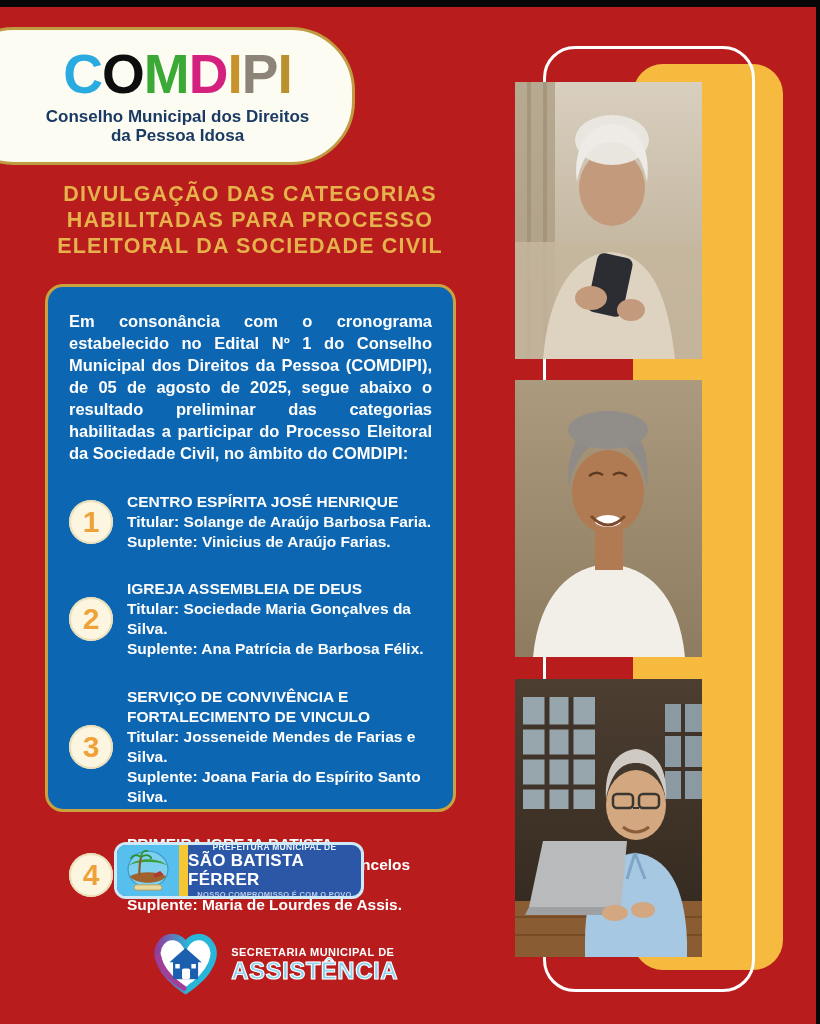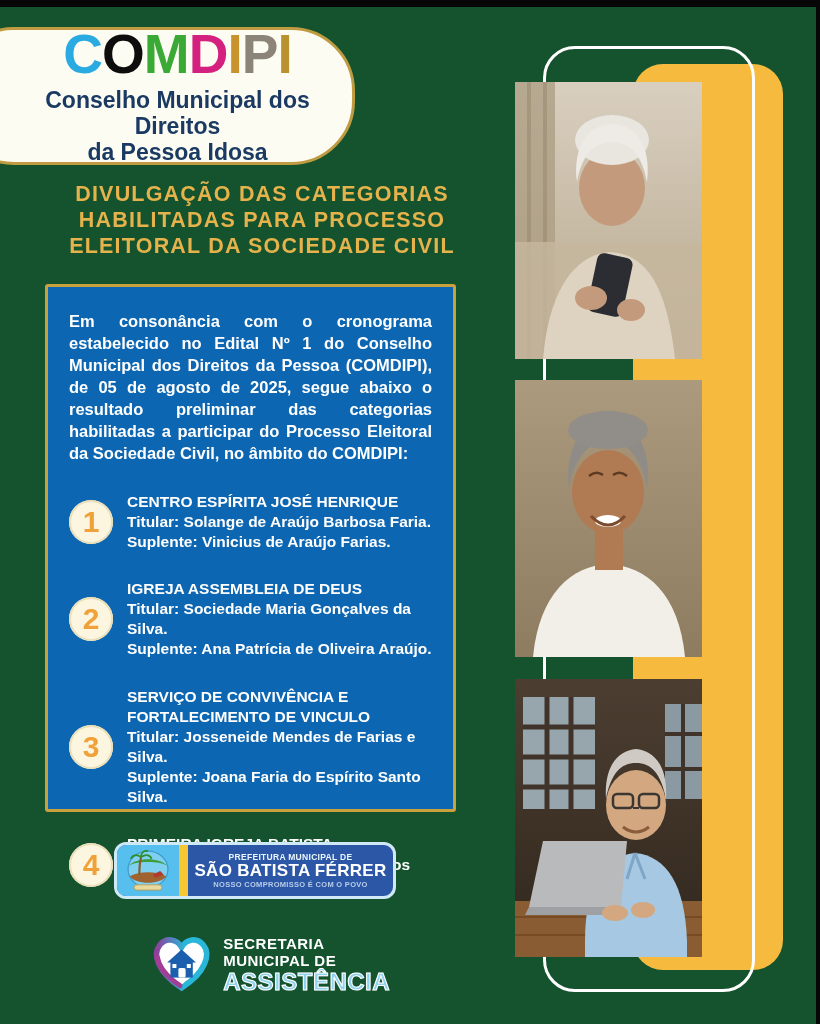--- a/index.html
+++ b/index.html
@@ -1,18 +1,18 @@
 <!DOCTYPE html>
 <html><head>
 <meta charset="utf-8">
 <style>
   * { margin:0; padding:0; box-sizing:border-box; }
   html,body { width:820px; height:1024px; }
   body { font-family:"Liberation Sans","DejaVu Sans",sans-serif; background:#17406d; overflow:hidden; }
-  .canvas { position:relative; width:820px; height:1024px; background:#14532d;text-decoration:underline; }
+  .canvas { position:relative; width:820px; height:1024px; background:#b91c1c;text-decoration:underline; }
 
   .topbar  { position:absolute; left:0; top:0; width:820px; height:7px; background:#070707; }
   .rightbar{ position:absolute; right:0; top:0; width:4px; height:1024px; background:#070707; }
 
   
   .yellow-rect { position:absolute; left:633px; top:64px; width:150px; height:906px;
                  border-radius:30px; background:#f6ba3f; }
   .white-outline { position:absolute; left:543px; top:46px; width:212px; height:946px;
                    border-radius:32px; border:3px solid #ffffff; }
   .photo { position:absolute; left:515px; width:187px; overflow:hidden; }
@@ -21,57 +21,57 @@
   .photo-2 { top:380px; height:277px; }
   .photo-3 { top:679px; height:278px; }
 
   
   .logo-pill { position:absolute; left:-50px; top:27px; width:405px; height:138px;
                background:#fdfcf2; border:3px solid #bf9c42; border-radius:64px; }
   .logo-content { position:absolute; left:50px; right:0; top:0; bottom:0;
                   display:flex; flex-direction:column; align-items:center; justify-content:center; }
   .acronym { font-size:55px; font-weight:900; letter-spacing:-1px; line-height:1; }
   .subtitle { margin-top:5px; text-align:center; color:#1a3a63; font-weight:bold;
-              font-size:23px; line-height:1.14; }
-
-  
-  .main-heading { position:absolute; left:42px; top:181px; width:440px; text-align:center;
+              font-size:17px; line-height:1.14; }
+
+  
+  .main-heading { position:absolute; left:30px; top:181px; width:440px; text-align:center;
                   color:#e5b24b; font-weight:bold; font-size:21.5px; letter-spacing:1.2px;
                   line-height:1.22; }
 
   
   .info-box { position:absolute; left:45px; top:284px; width:411px; height:528px;
-              background:#0d66b2; border:3.5px solid #c9a23f; border-radius:3px;
+              background:#0d66b2; border:3.5px solid #c9a23f; border-radius:18px;
               padding:24px 21px; color:#ffffff; }
   .info-paragraph { font-size:16.5px; font-weight:bold; line-height:1.33; text-align:justify; }
   .items { margin-top:27px; display:flex; flex-direction:column; gap:27px; }
   .item { display:flex; align-items:center; gap:14px; }
   .num-badge { flex:0 0 44px; width:44px; height:44px; border-radius:50%;
                background:#fcf5df; color:#f0a23a; font-size:30px; font-weight:bold;
                display:flex; align-items:center; justify-content:center;
                box-shadow:inset 0 0 0 2px #eadfb9; }
   .item-text { font-size:15.5px; font-weight:bold; line-height:1.3; }
   .item-name { white-space:pre-line; }
 
   
-  .pref-banner { position:absolute; left:114px; top:842px; width:282px; height:57px;
+  .pref-banner { position:absolute; left:114px; top:842px; width:250px; height:57px;
                  background:#2b57a6; border:3px solid #cfe9f6; border-radius:12px;
                  display:flex; overflow:hidden; }
   .crest-box { flex:0 0 62px; background:#56bfee; display:flex; align-items:center; justify-content:center; }
   .yellow-stripe { flex:0 0 9px; background:#f7c733; }
   .pref-text { flex:1; display:flex; flex-direction:column; align-items:center; justify-content:center; }
   .pref-line1 { font-size:8.5px; font-weight:bold; color:#eaf5fd; letter-spacing:.3px; }
   .pref-name  { font-size:17px; font-weight:900; color:#ffffff; letter-spacing:.3px; line-height:1.1; }
   .pref-slogan{ font-size:7.5px; font-weight:bold; color:#b9cce8; letter-spacing:.3px; }
 
   
   .social-logo { position:absolute; left:148px; top:914px; width:250px; height:100px;
                  display:flex; align-items:center; gap:8px; }
   .sec-text { display:flex; flex-direction:column; }
-  .sec-line1 { font-size:15px; font-weight:bold; color:#ffffff; letter-spacing:.5px; margin-bottom:2px; }
+  .sec-line1 { font-size:11px; font-weight:bold; color:#ffffff; letter-spacing:.5px; margin-bottom:2px; }
   .sec-big { font-size:24px; font-weight:900; color:#8ed2ef; line-height:.95;
              -webkit-text-stroke:1px #ffffff;
              text-shadow:0 0 1px #ffffff; letter-spacing:.5px; }
 </style>
 </head>
 <body>
 
 <div class="canvas">
 
   <div class="topbar"></div>
@@ -184,39 +184,40 @@
           <div>Titular: Solange de Araújo Barbosa Faria.</div>
           <div>Suplente: Vinicius de Araújo Farias.</div>
         </div>
       </div>
 
       <div class="item">
         <div class="num-badge">2</div>
         <div class="item-text">
           <div class="item-name">IGREJA ASSEMBLEIA DE DEUS</div>
           <div>Titular: Sociedade Maria Gonçalves da Silva.</div>
-          <div>Suplente: Ana Patrícia de Oliveira Araújo.</div>
+          <div>Suplente: Ana Patrícia de Barbosa Félix.</div>
         </div>
       </div>
 
       <div class="item">
         <div class="num-badge">3</div>
         <div class="item-text">
           <div class="item-name">SERVIÇO DE CONVIVÊNCIA E
 FORTALECIMENTO DE VINCULO</div>
           <div>Titular: Josseneide Mendes de Farias e Silva.</div>
           <div>Suplente: Joana Faria do Espírito Santo Silva.</div>
         </div>
       </div>
 
       <div class="item">
         <div class="num-badge">4</div>
         <div class="item-text">
           <div class="item-name">PRIMEIRA IGREJA BATISTA</div>
           <div>Titular: Maria das Graças Vasconcelos Amaral.</div>
+          <div>Suplente: Maria de Lourdes de Assis.</div>
         </div>
       </div>
 
     </div>
   </div>
 
   <div class="pref-banner">
     <div class="crest-box">
       <svg width="52" height="46" viewBox="0 0 60 52">
         <ellipse cx="30" cy="24" rx="23" ry="21" fill="#7ed0f0" stroke="#3f9ccc" stroke-width="1.5"></ellipse>

